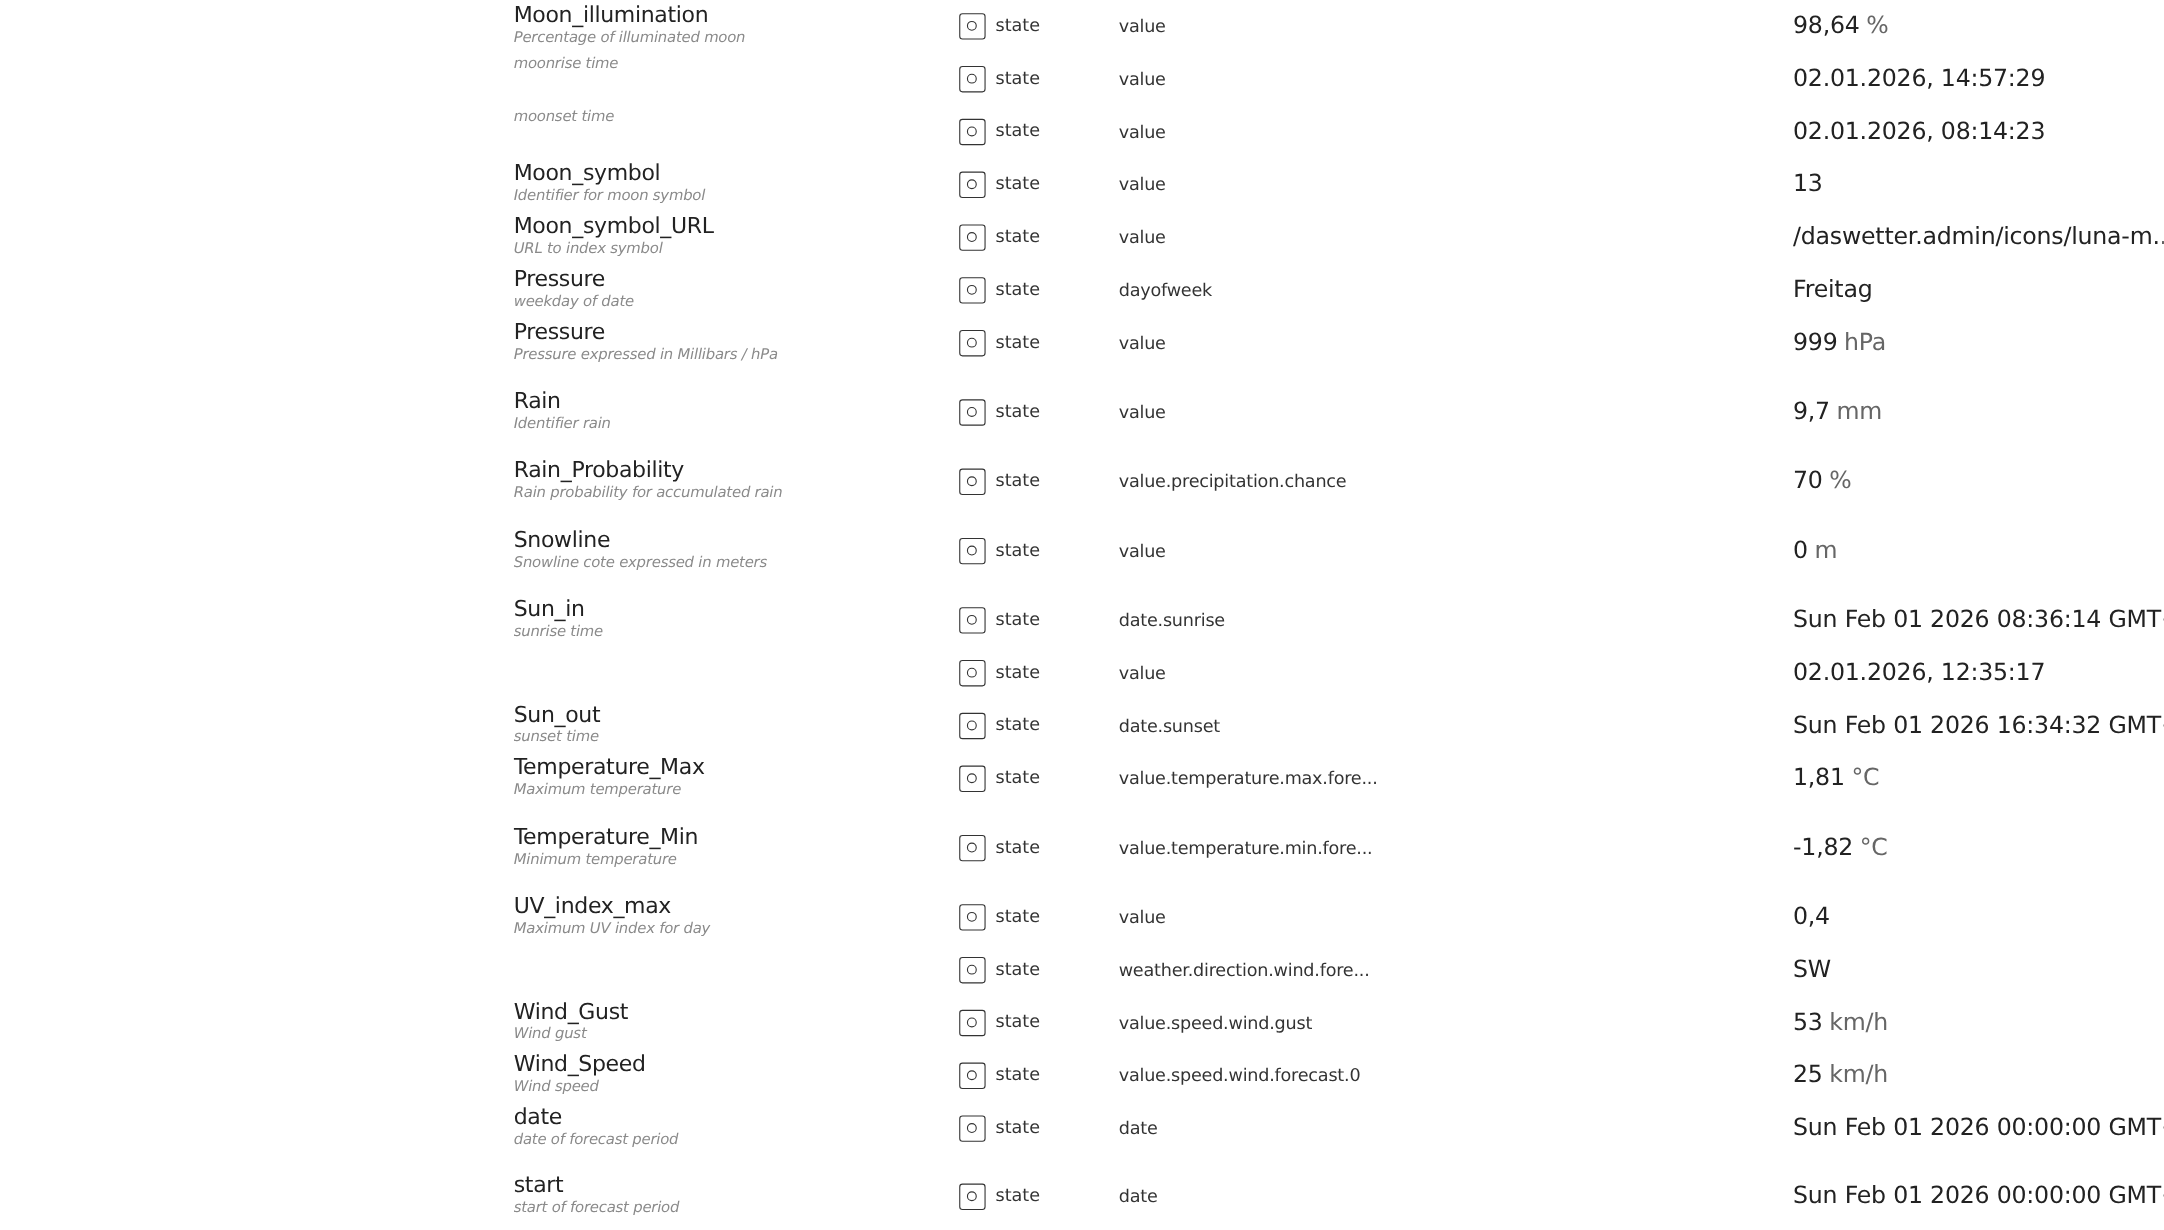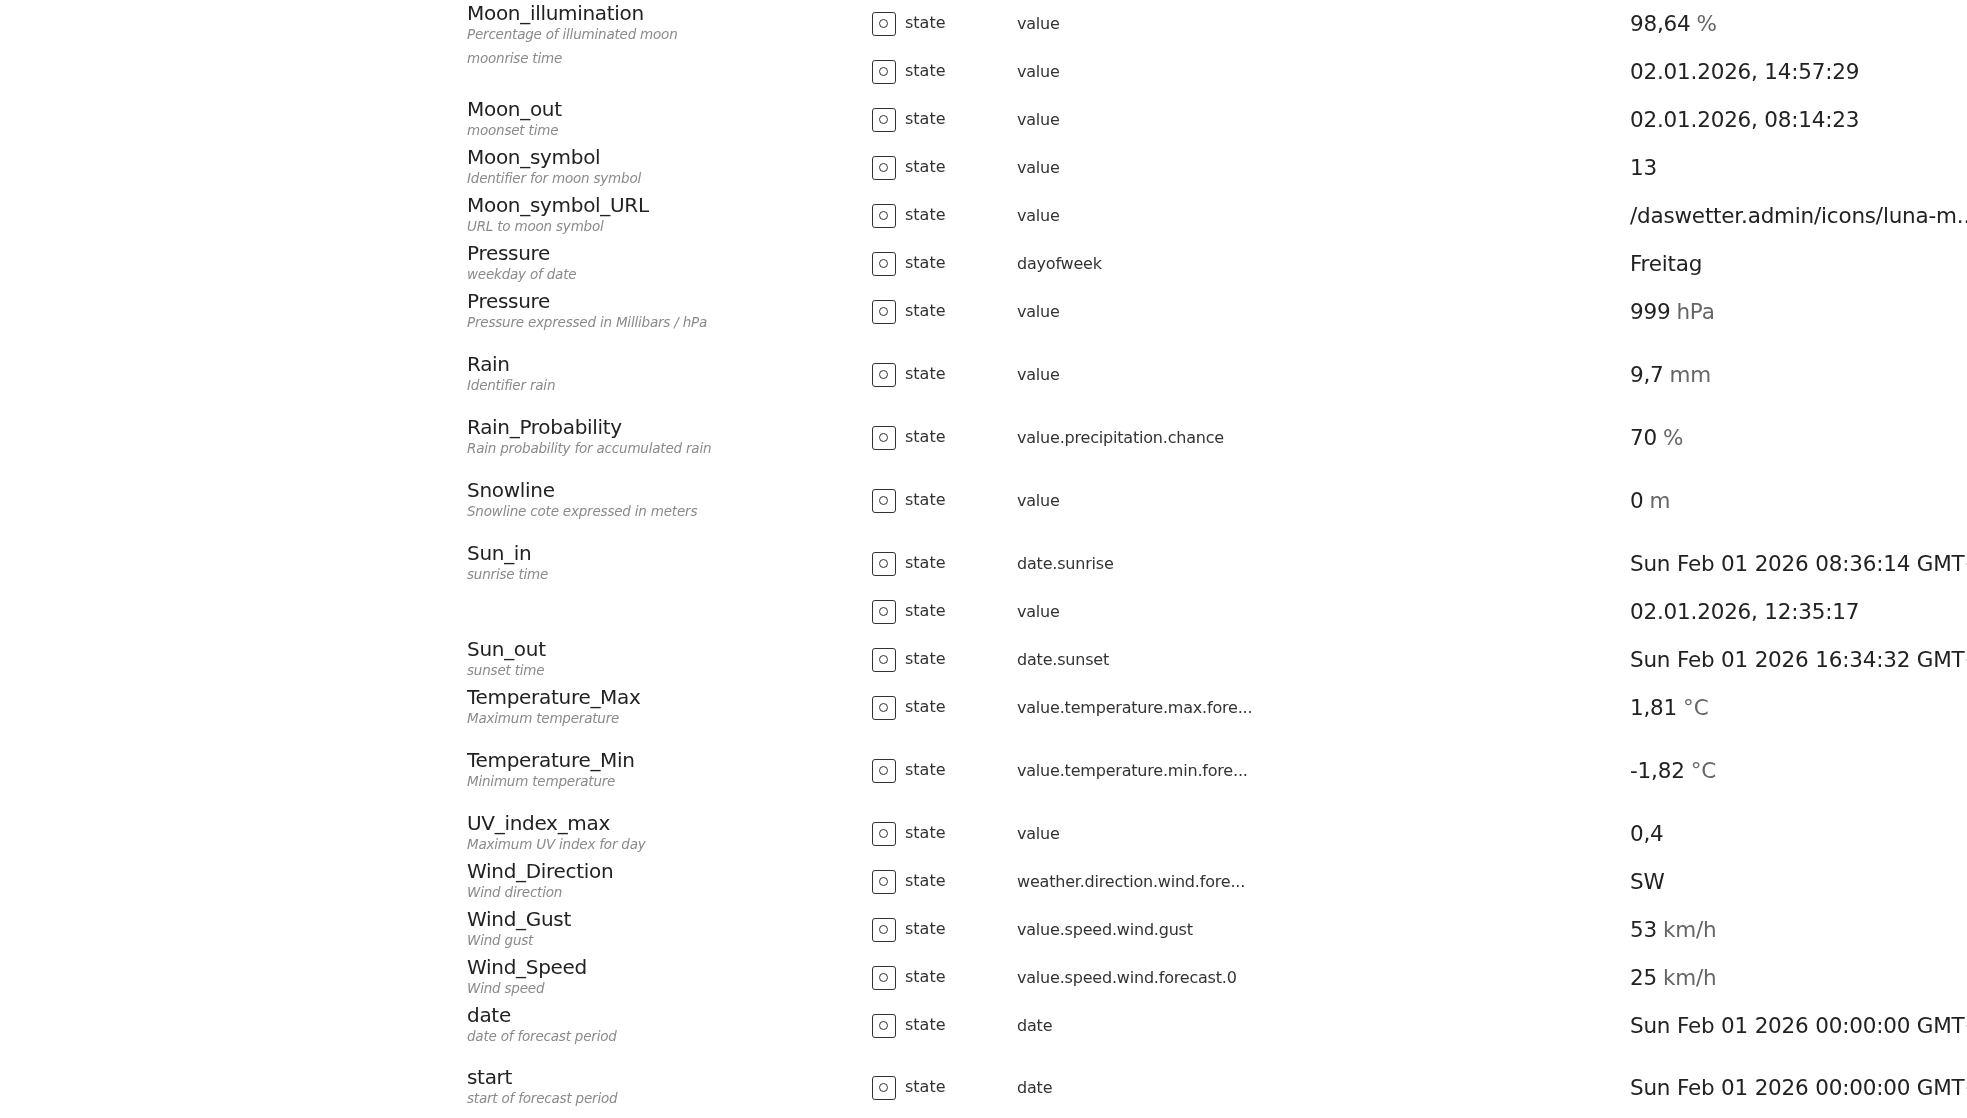--- a/index.html
+++ b/index.html
@@ -162,21 +162,20 @@
     </div>
   </div>
     <div class="row" style="top: 102px; height: 48px;">
     <div class="c-id">
       
       
       
       
     </div>
     <div class="c-name" style="top: -5px;">
-      <span class="name-main">Moon_out</span>
       <span class="name-desc">moonset time</span>
     </div>
     <div class="c-type" style="top: 6px;">
       <span class="type-icon"></span>
       <span class="type-label" style="top: 1px;">state</span>
     </div>
     <div class="c-role" style="top: 8px;">value</div>
     <div class="c-value" style="top: 5px;">
       <span>02.01.2026, 08:14:23</span>
     </div>
@@ -203,21 +202,21 @@
   </div>
     <div class="row" style="top: 198px; height: 48px;">
     <div class="c-id">
       
       
       
       
     </div>
     <div class="c-name" style="top: -5px;">
       <span class="name-main">Moon_symbol_URL</span>
-      <span class="name-desc">URL to moon symbol</span>
+      <span class="name-desc">URL to index symbol</span>
     </div>
     <div class="c-type" style="top: 6px;">
       <span class="type-icon"></span>
       <span class="type-label" style="top: 1px;">state</span>
     </div>
     <div class="c-role" style="top: 8px;">value</div>
     <div class="c-value" style="top: 5px;">
       <span>/daswetter.admin/icons/luna-m...</span>
     </div>
   </div>
@@ -431,24 +430,20 @@
       <span>0,4</span>
     </div>
   </div>
     <div class="row" style="top: 864px; height: 48px;">
     <div class="c-id">
       
       
       
       
     </div>
-    <div class="c-name" style="top: -5px;">
-      <span class="name-main">Wind_Direction</span>
-      <span class="name-desc">Wind direction</span>
-    </div>
     <div class="c-type" style="top: 6px;">
       <span class="type-icon"></span>
       <span class="type-label" style="top: 1px;">state</span>
     </div>
     <div class="c-role" style="top: 8px;">weather.direction.wind.fore...</div>
     <div class="c-value" style="top: 5px;">
       <span>SW</span>
     </div>
   </div>
     <div class="row" style="top: 912px; height: 48px;">

